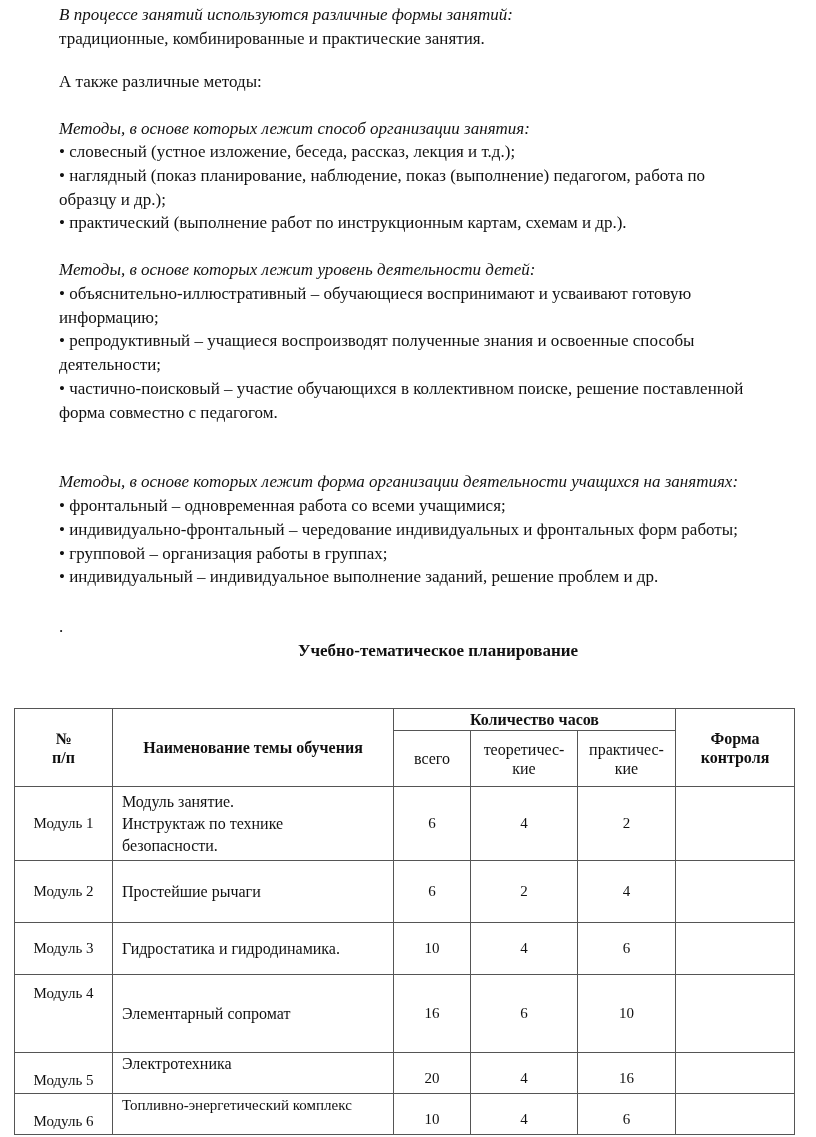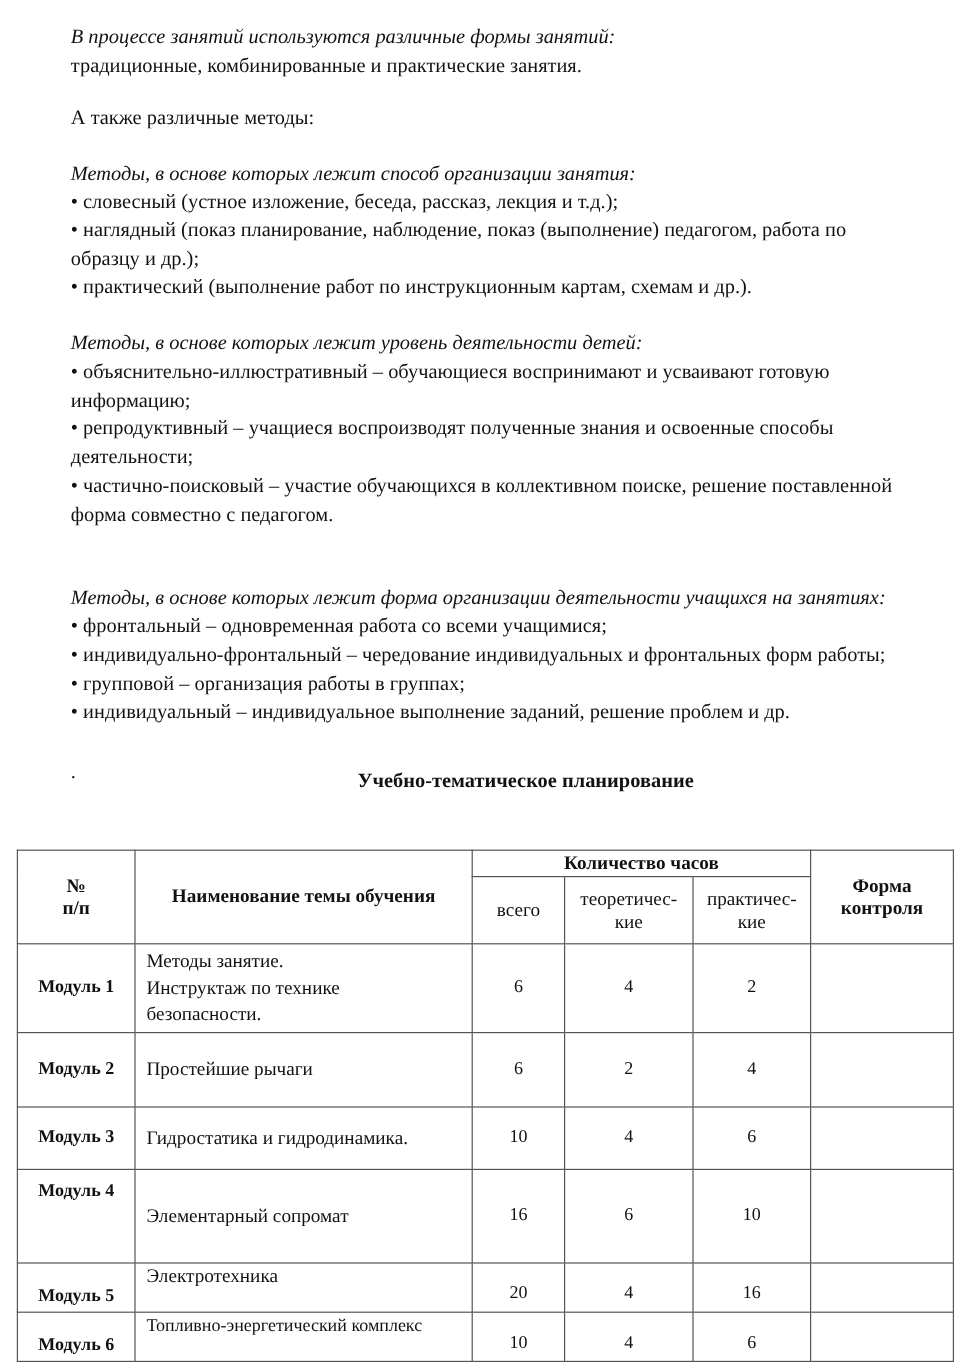--- a/index.html
+++ b/index.html
@@ -1,27 +1,27 @@
 <!DOCTYPE html>
 <html><head>
 <meta charset="utf-8">
 <style>
   html, body { margin:0; padding:0; background:#ffffff; }
   body { width:816px; height:1137px; position:relative; overflow:hidden;
          font-family:"Liberation Serif", serif; color:#111; font-size:17px; }
-  .line { position:absolute; left:59px; white-space:nowrap; line-height:20px;margin-top:16px; }
+  .line { position:absolute; left:59px; white-space:nowrap; line-height:20px; }
   .ital { font-style:italic; }
   .title { position:absolute; left:0; width:876px; text-align:center; top:641px;
            font-weight:bold; font-size:17px; }
   table { position:absolute; left:14px; top:708px; border-collapse:collapse;
           font-family:"Liberation Serif", serif; }
   td, th { border:1.3px solid #555; padding:0 4px; font-size:16px; }
   th { font-weight:bold; text-align:center; line-height:19px; }
   .sub { font-weight:normal; }
-  td.mod { font-weight:bold; text-align:center; font-size:15px; }
+  td.mod { font-weight:normal; text-align:center; font-size:15px; }
   td.name { text-align:left; padding-left:9px; line-height:22px; font-size:16px; }
   td.num { text-align:center; font-size:15px; }
   .top { vertical-align:top; padding-top:4px;margin-top:19px; }
 </style>
 </head>
 <body>
 
 <div class="line ital" style="top:5px">В процессе занятий используются различные формы занятий:</div>
 <div class="line" style="top:29px">традиционные, комбинированные и практические занятия.</div>
 <div class="line" style="top:72px">А также различные методы:</div>
@@ -80,21 +80,21 @@
     </th>
     <th class="sub">
       <div>практичес-</div>
       <div>кие</div>
     </th>
   </tr>
 
   <tr style="height:74px">
     <td class="mod">Модуль 1</td>
     <td class="name">
-      <div>Методы занятие.</div>
+      <div>Модуль занятие.</div>
       <div>Инструктаж по технике</div>
       <div>безопасности.</div>
     </td>
     <td class="num">6</td>
     <td class="num">4</td>
     <td class="num">2</td>
     <td></td>
   </tr>
 
   <tr style="height:62px">

